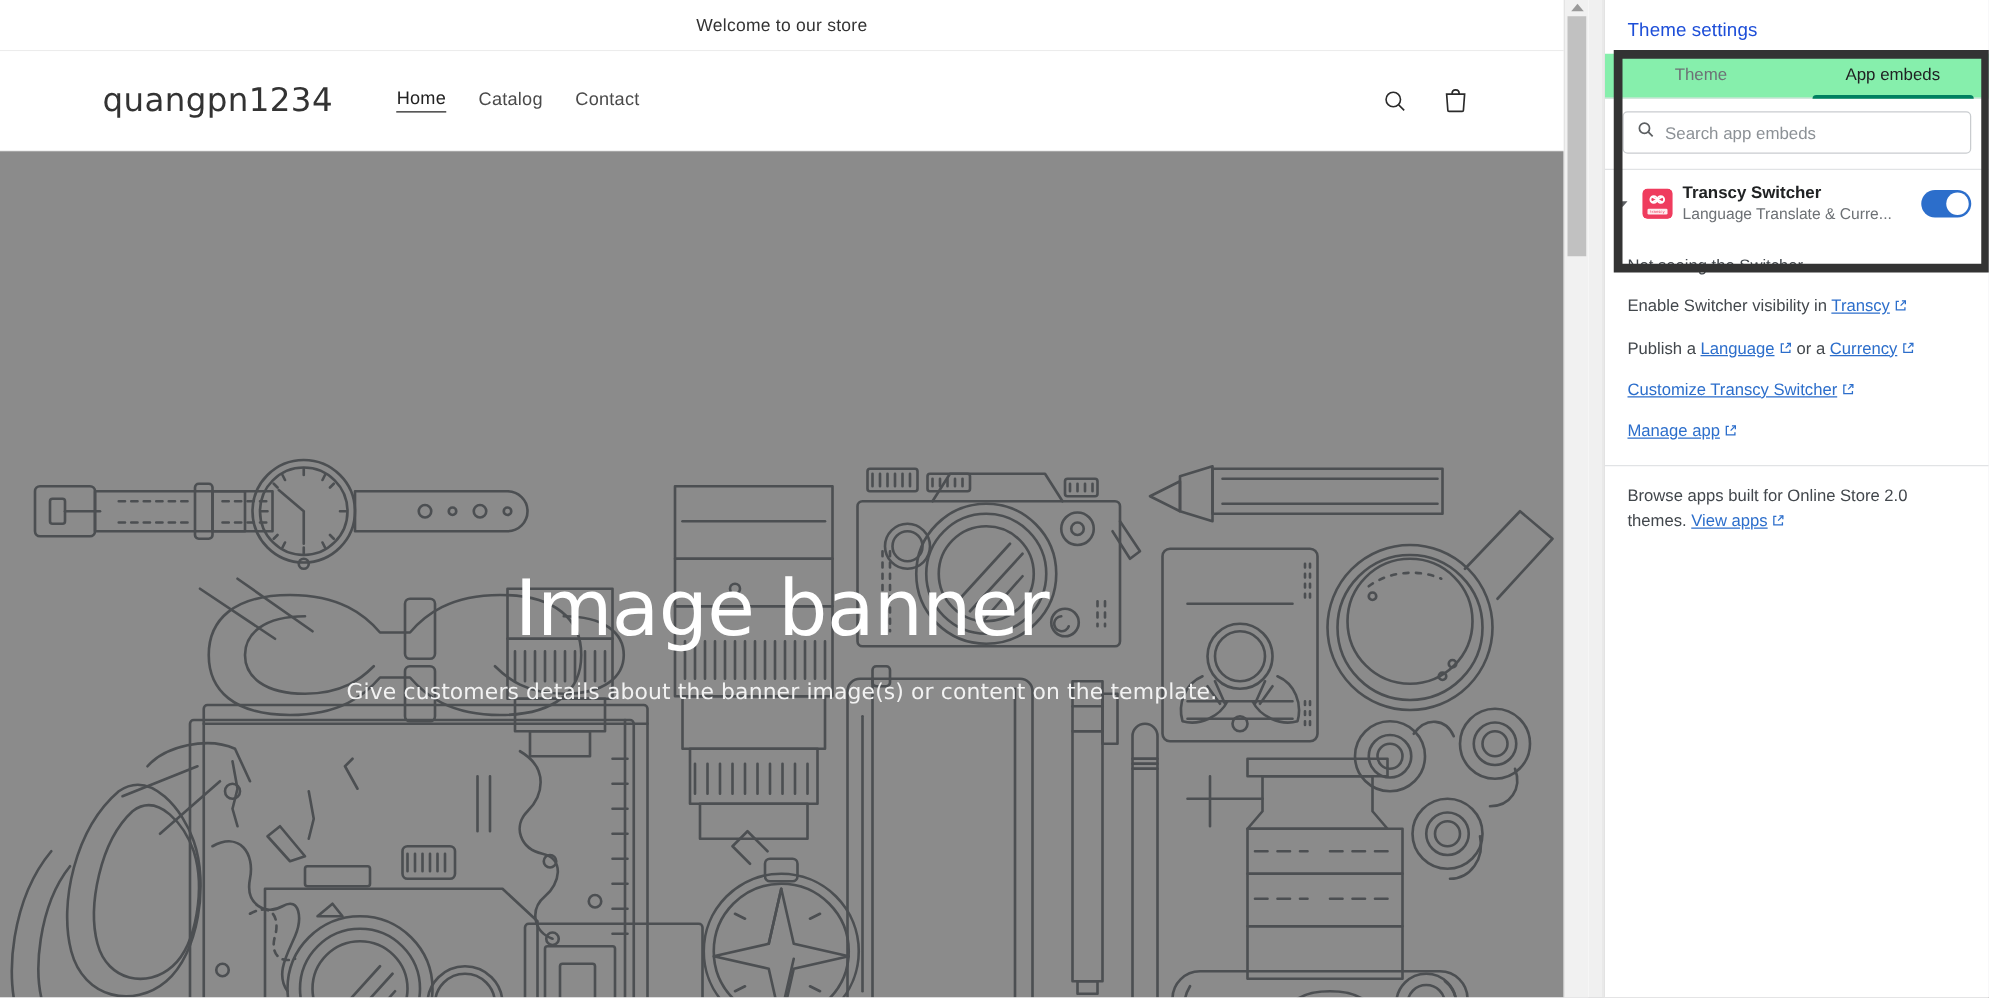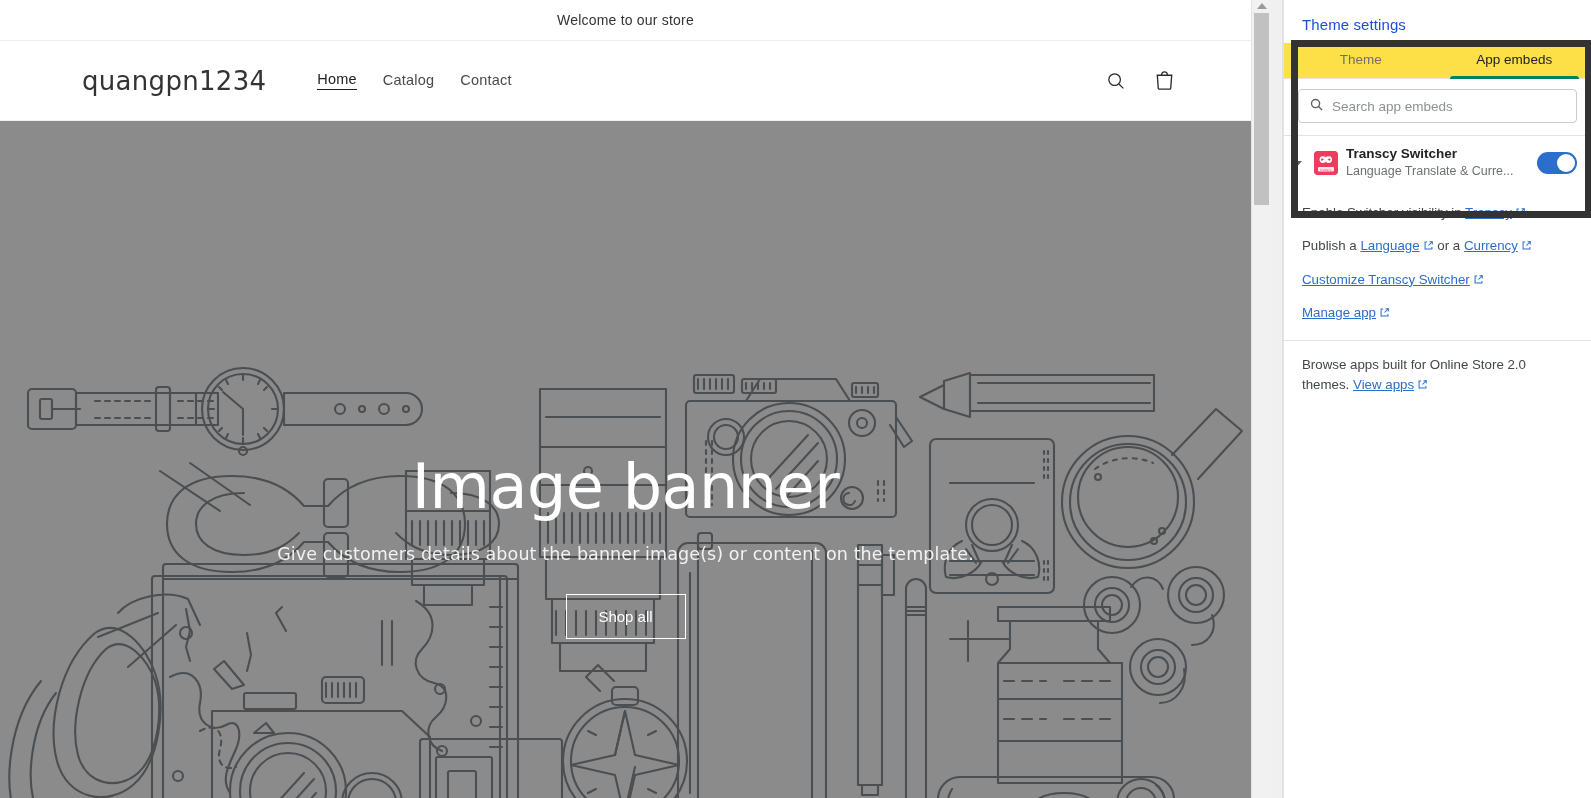--- a/index.html
+++ b/index.html
@@ -102,21 +102,21 @@
     border-left: 1px solid #e3e3e3;
   }
   .panel-title {
     padding: 16px 18px 10px;
     font-size: 15px; font-weight: 400; color: #1d4ed8;
     letter-spacing: .1px;
   }
   .tabs {
     display: flex; position: relative;
     border-bottom: 1px solid #e1e3e5;
-    background: #fde047;
+    background: #86efac;
   }
   .tab {
     flex: 1; text-align: center; padding: 9px 0 11px;
     font-size: 13.5px; color: #6d7175; cursor: pointer; position: relative;
   }
   .tab.active { color: #202223; }
   .tab.active::after {
     content: ""; position: absolute; left: 8%; right: 8%; bottom: -1px;
     height: 3px; background: #008060; border-radius: 3px 3px 0 0;
   }
@@ -411,21 +411,20 @@
               <circle cx="1141" cy="682" r="15"></circle>
             <path d="M1156 664 c10 8 12 22 6 32"></path>
             <path d="M1022 700 c8 -22 22 -28 42 -28 c20 0 34 6 42 28"></path>
             <rect x="1028" y="706" width="62" height="12" rx="3"></rect>
           </g>
         </svg>
 
         <div class="banner-content">
           <div class="banner-title">Image banner</div>
           <div class="banner-sub">Give customers details about the banner image(s) or content on the template.</div>
-          <button class="banner-btn">Shop all</button>
         </div>
       </div>
     </div>
 
     <div class="pscroll">
       <div class="arrow-up"></div>
       <div class="thumb"></div>
     </div>
   </div>
 
@@ -476,20 +475,21 @@
       </div>
       <div class="toggle">
         <div class="knob"></div>
       </div>
     </div>
 
     <div class="highlight-box"></div>
 
     <div class="desc-block">
 
+      <div class="desc-p">Not seeing the Switcher</div>
 
       <div class="desc-p">
         <span>Enable Switcher visibility in </span><a class="lnk" href="#">Transcy</a><span class="ext"><svg width="11" height="11" viewBox="0 0 16 16" fill="none" stroke="#2c6ecb" stroke-width="1.5">
               <path d="M6 3H3v10h10v-3"></path>
               <path d="M9.5 2.5H13.5V6.5"></path>
               <path d="M13.5 2.5L8 8"></path>
             </svg></span>
       </div>
 
       <div class="desc-p">

